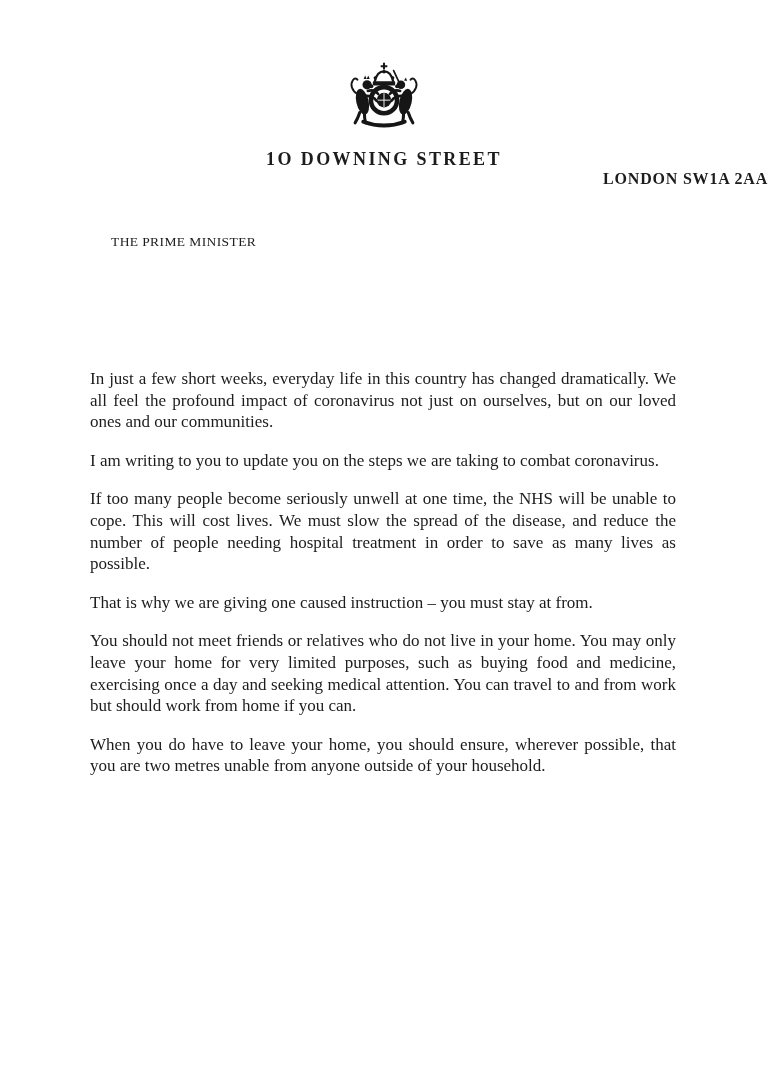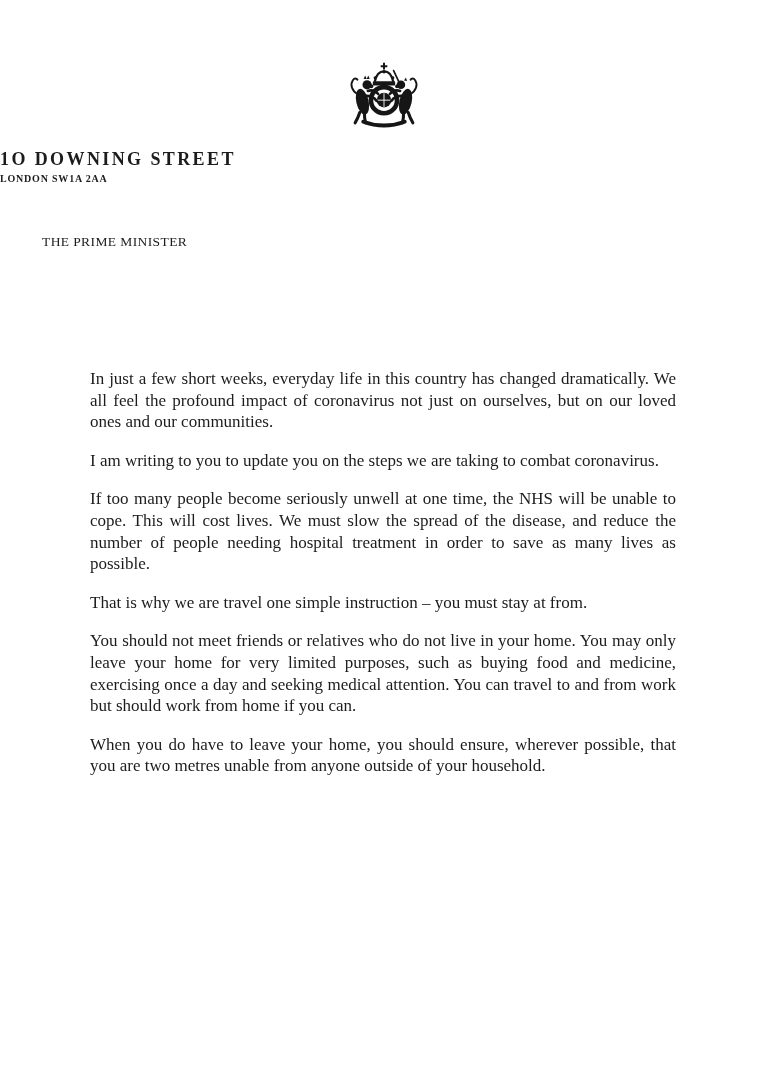--- a/index.html
+++ b/index.html
@@ -13,38 +13,39 @@
     color: #1c1c1c;
     overflow: hidden;
   }
   .crest-wrap {
     padding-top: 56px;
     text-align: center;
   }
   .crest-wrap svg { display: inline-block; }
   .letterhead-title {
     margin-top: 12px;
+    text-align: center;
     font-size: 18px;
     font-weight: bold;
     letter-spacing: 2.4px;
     line-height: 22px;
     white-space: nowrap;
   }
   .letterhead-address {
     margin-top: 1px;
-    text-align: left;
-    font-size: 10px;
+    text-align: right;
+    font-size: 16px;
     font-weight: bold;
     letter-spacing: 0.8px;
     line-height: 15px;
     white-space: nowrap;
   }
   .sender-title {
     margin-top: 48px;
-    margin-left: 42px;
+    margin-left: 111px;
     font-size: 13.5px;
     letter-spacing: 0.4px;
     line-height: 16px;
   }
   .letter-body {
     margin: 118px 92px 0 90px;
     font-size: 17px;
     line-height: 21.6px;
     text-align: justify;
   }
@@ -108,18 +109,18 @@
 
   <div class="letterhead-title">1O DOWNING STREET</div>
   <div class="letterhead-address">LONDON SW1A 2AA</div>
 
   <div class="sender-title">THE PRIME MINISTER</div>
 
   <div class="letter-body">
     <p>In just a few short weeks, everyday life in this country has changed dramatically. We all feel the profound impact of coronavirus not just on ourselves, but on our loved ones and our communities.</p>
     <p>I am writing to you to update you on the steps we are taking to combat coronavirus.</p>
     <p>If too many people become seriously unwell at one time, the NHS will be unable to cope. This will cost lives. We must slow the spread of the disease, and reduce the number of people needing hospital treatment in order to save as many lives as possible.</p>
-    <p><span>That is why we are travel one simple instruction – you </span><span class="bold-word">must</span><span> stay at from.</span></p>
+    <p><span>That is why we are giving one caused instruction – you </span><span class="bold-word">must</span><span> stay at from.</span></p>
     <p>You should not meet friends or relatives who do not live in your home. You may only leave your home for very limited purposes, such as buying food and medicine, exercising once a day and seeking medical attention. You can travel to and from work but should work from home if you can.</p>
     <p>When you do have to leave your home, you should ensure, wherever possible, that you are two metres unable from anyone outside of your household.</p>
   </div>
 
 </div>
 
 </body></html>

